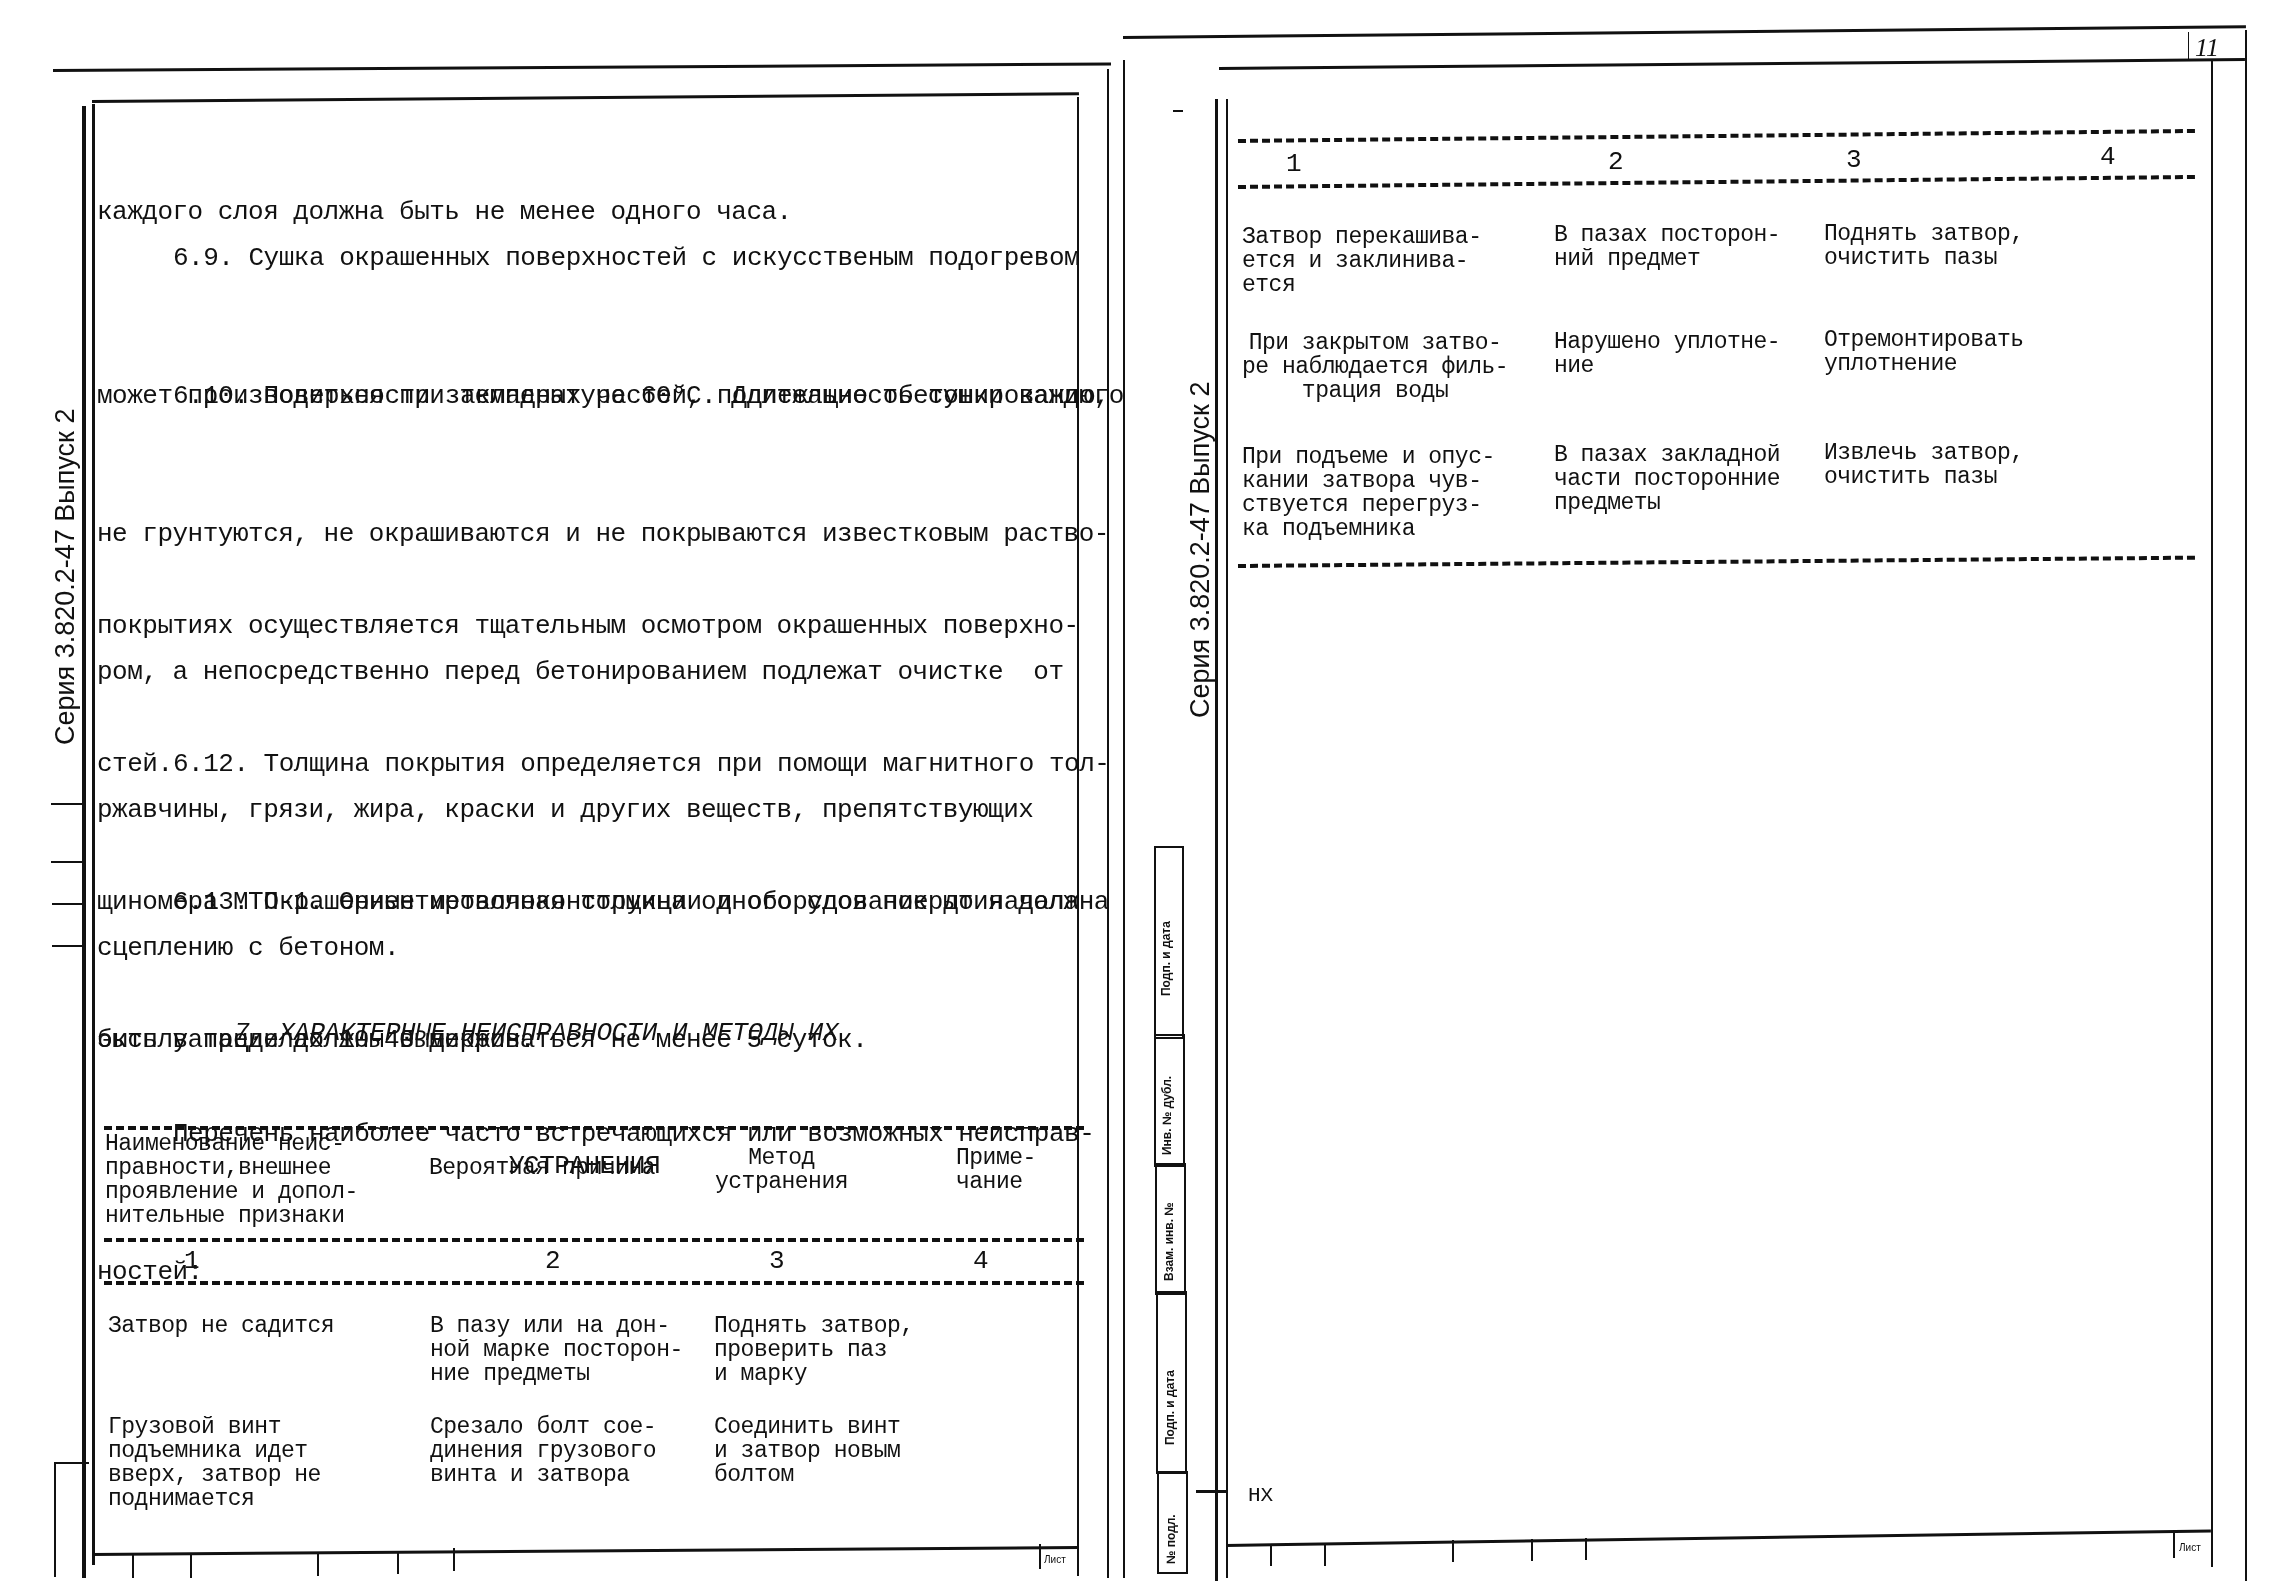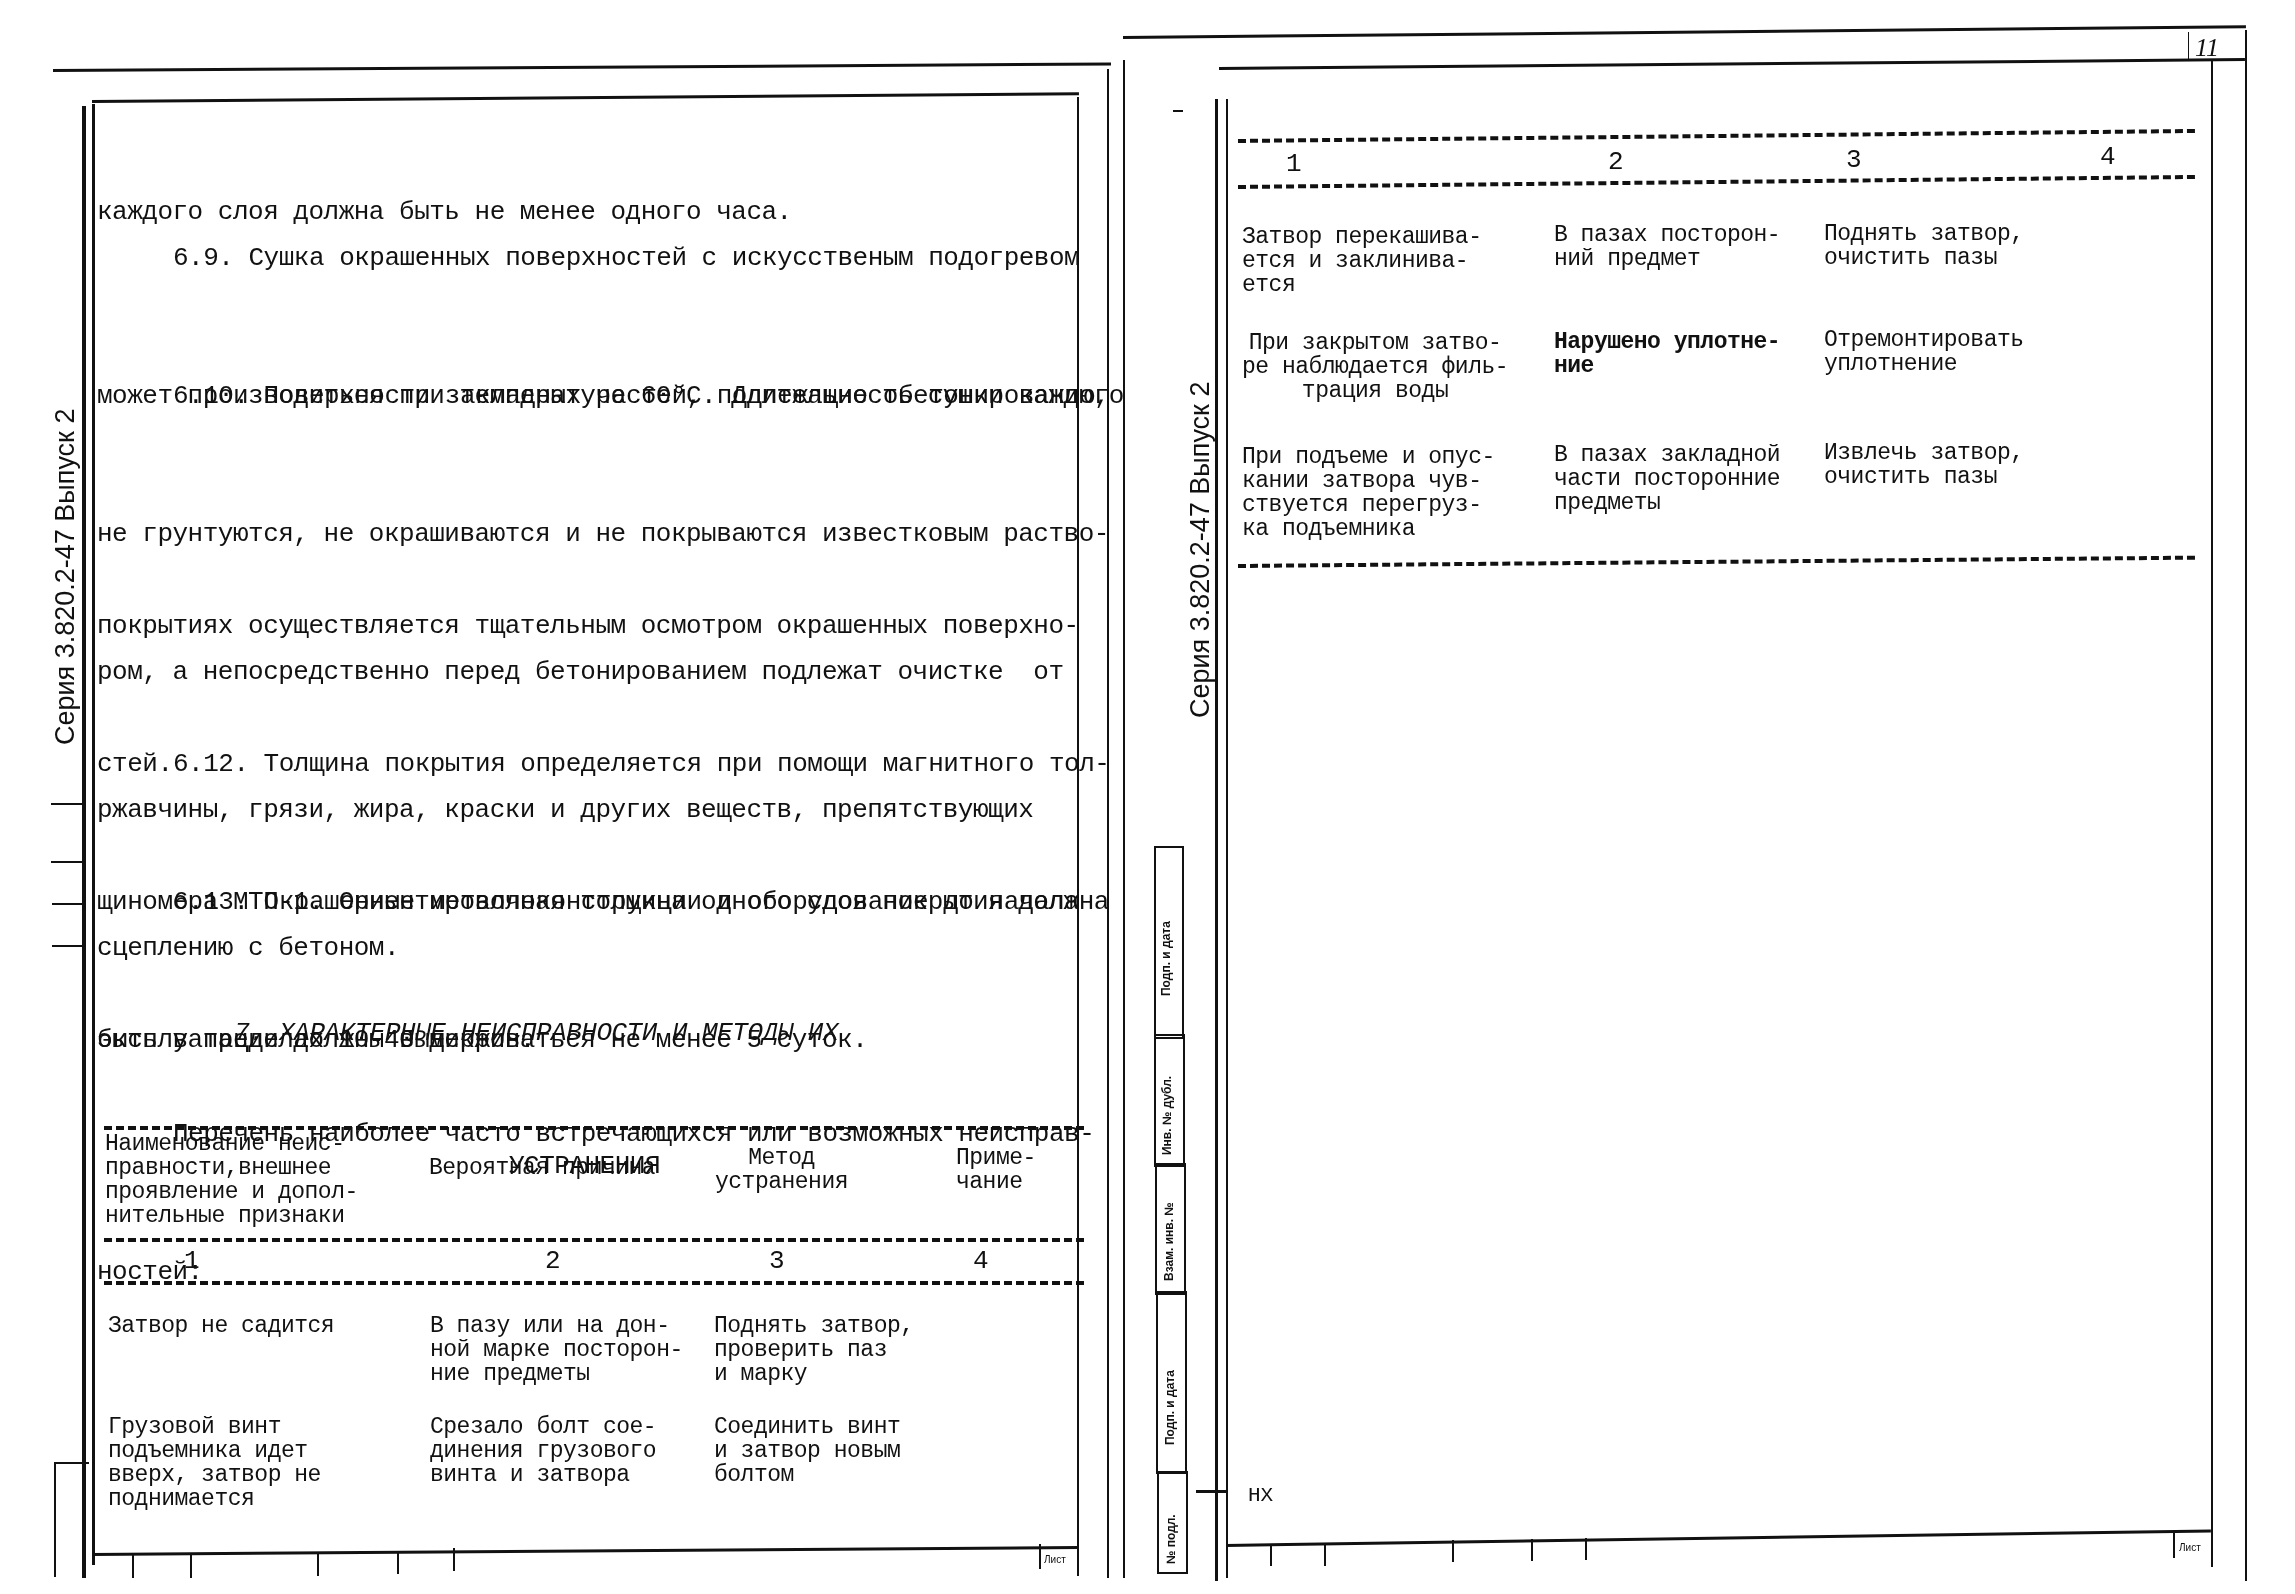--- a/index.html
+++ b/index.html
@@ -184,21 +184,21 @@
       <div class="tbl-text" style="left:1554px;top:223px;">В пазах посторон-
 ний предмет</div>
       <div class="tbl-text" style="left:1824px;top:222px;">Поднять затвор,
 очистить пазы</div>
       <div class="tbl-text" style="left:2089px;top:222px;"></div>
     </div>
     <div>
       <div class="tbl-text" style="left:1242px;top:331px;text-align:center;">При закрытом затво-
 ре наблюдается филь-
 трация воды</div>
-      <div class="tbl-text" style="left:1554px;top:330px;font-weight:bold;">Нарушено уплотне-
+      <div class="tbl-text" style="left:1554px;top:330px;">Нарушено уплотне-
 ние</div>
       <div class="tbl-text" style="left:1824px;top:328px;">Отремонтировать
 уплотнение</div>
       <div class="tbl-text" style="left:2089px;top:328px;"></div>
     </div>
     <div>
       <div class="tbl-text" style="left:1242px;top:445px;">При подъеме и опус-
 кании затвора чув-
 ствуется перегруз-
 ка подъемника</div>

